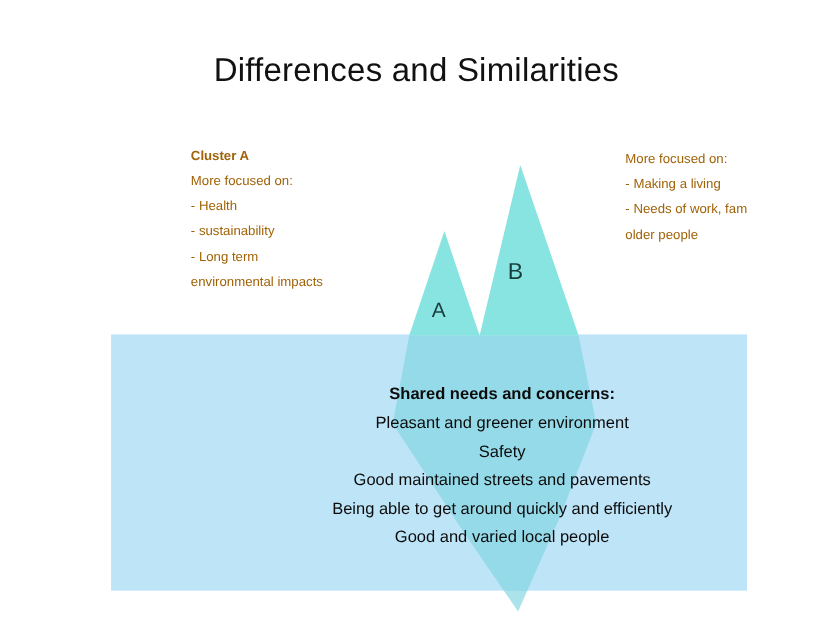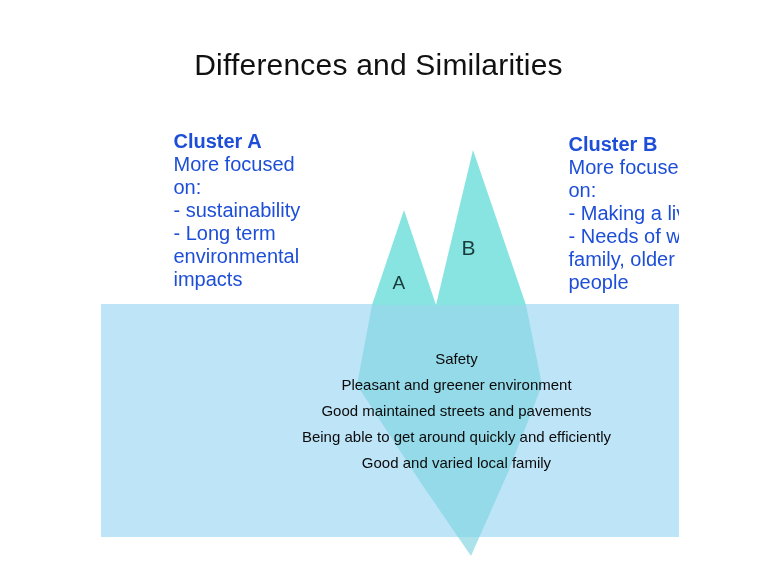--- a/index.html
+++ b/index.html
@@ -26,23 +26,23 @@
     color: #111111;
     letter-spacing: 0.2px;
   }
   .iceberg-svg {
     position: absolute;
     top: 0;
     left: 0;
   }
   .cluster {
     position: absolute;
-    font-size: 20px;
+    font-size: 12px;
     line-height: 23px;
-    color: #1d4ed8;
+    color: #a16207;
   }
   .cluster-a { left: 95px; top: 130px; width: 132px; }
   .cluster-b { left: 490px; top: 133px; width: 150px; }
   .cluster .heading { font-weight: bold; }
   .peak-label {
     position: absolute;
     color: #1a3b3b;
   }
   .peak-label-a { left: 314px; top: 272px; font-size: 19px; }
   .peak-label-b { left: 383px; top: 236px; font-size: 21px; }
@@ -72,35 +72,36 @@
     <polygon points="325,210 357,305 293,305" fill="#87e4e0"></polygon>
 
     <polygon points="394,150 447,305 357,305" fill="#87e4e0"></polygon>
   </svg>
 
   <div class="slide-title">Differences and Similarities</div>
 
   <div class="cluster cluster-a">
     <div class="heading">Cluster A</div>
     <div>More focused on:</div>
+    <div>- Health</div>
     <div>- sustainability</div>
     <div>- Long term environmental impacts</div>
   </div>
 
   <div class="cluster cluster-b">
-    <div class="heading">Cluster B</div>
     <div>More focused on:</div>
     <div>- Making a living</div>
     <div>- Needs of work, family, older people</div>
   </div>
 
   <div class="peak-label peak-label-a">A</div>
   <div class="peak-label peak-label-b">B</div>
 
   <div class="shared-block">
+    <div class="heading">Shared needs and concerns:</div>
+    <div>Pleasant and greener environment</div>
     <div>Safety</div>
-    <div>Pleasant and greener environment</div>
     <div>Good maintained streets and pavements</div>
     <div>Being able to get around quickly and efficiently</div>
-    <div>Good and varied local family</div>
+    <div>Good and varied local people</div>
   </div>
 
 </div>
 
 </body></html>

